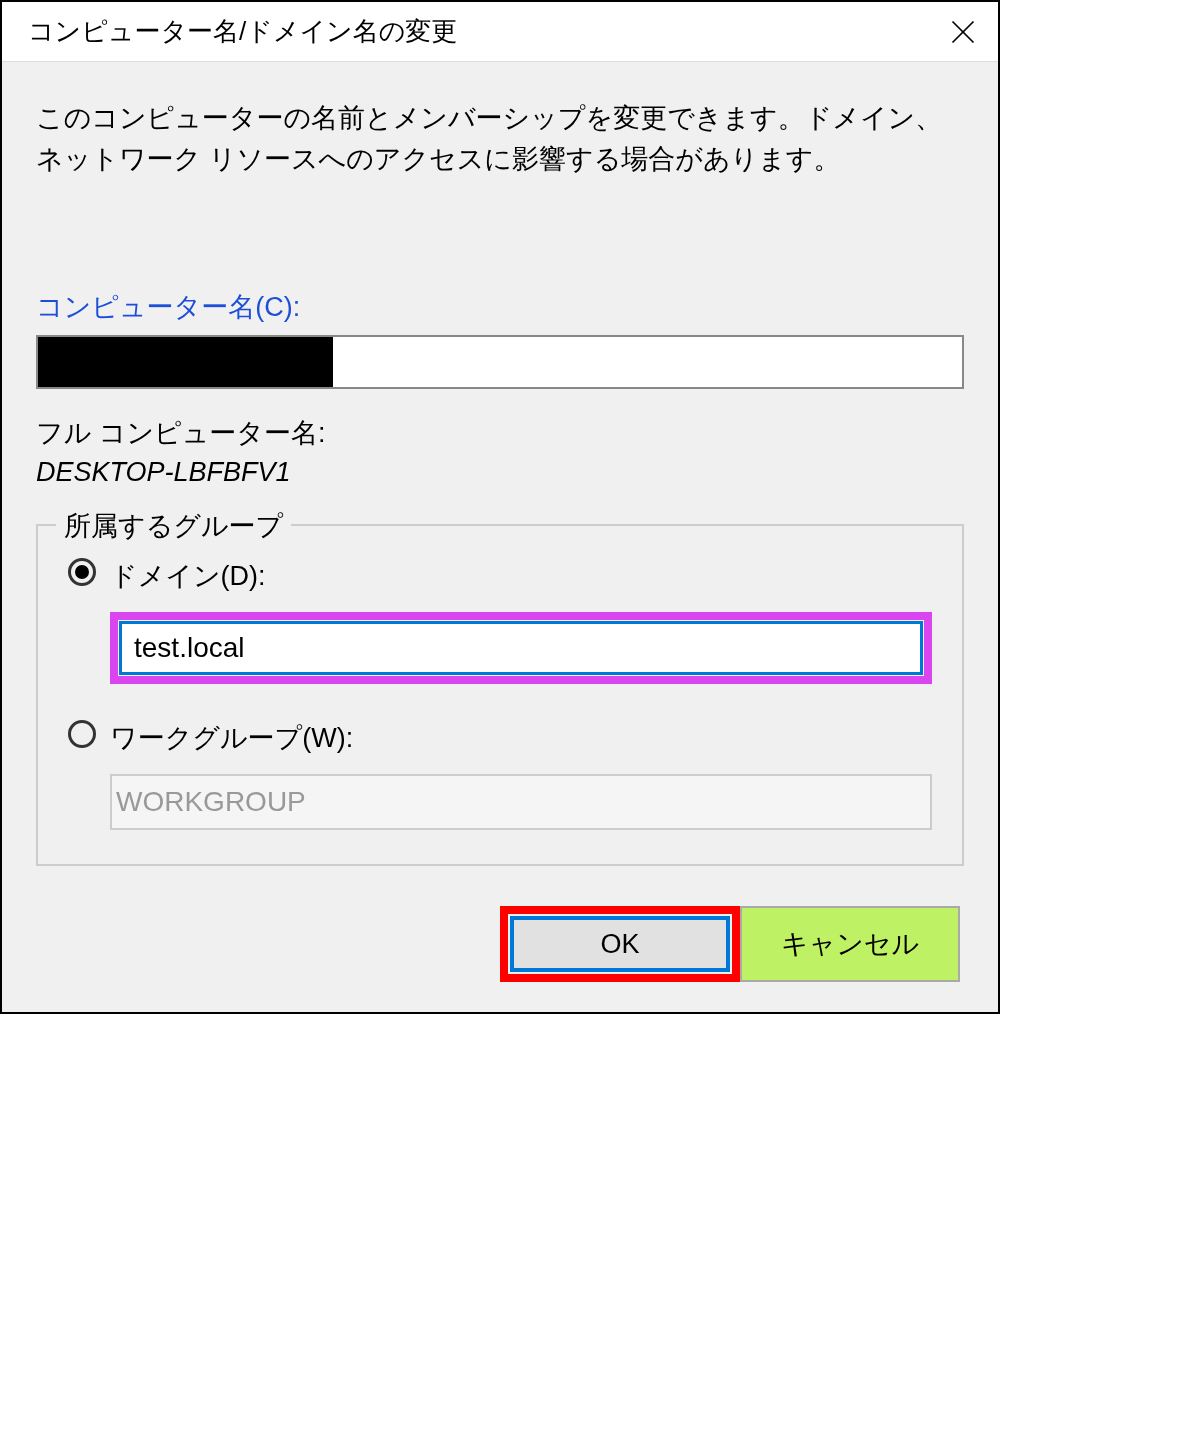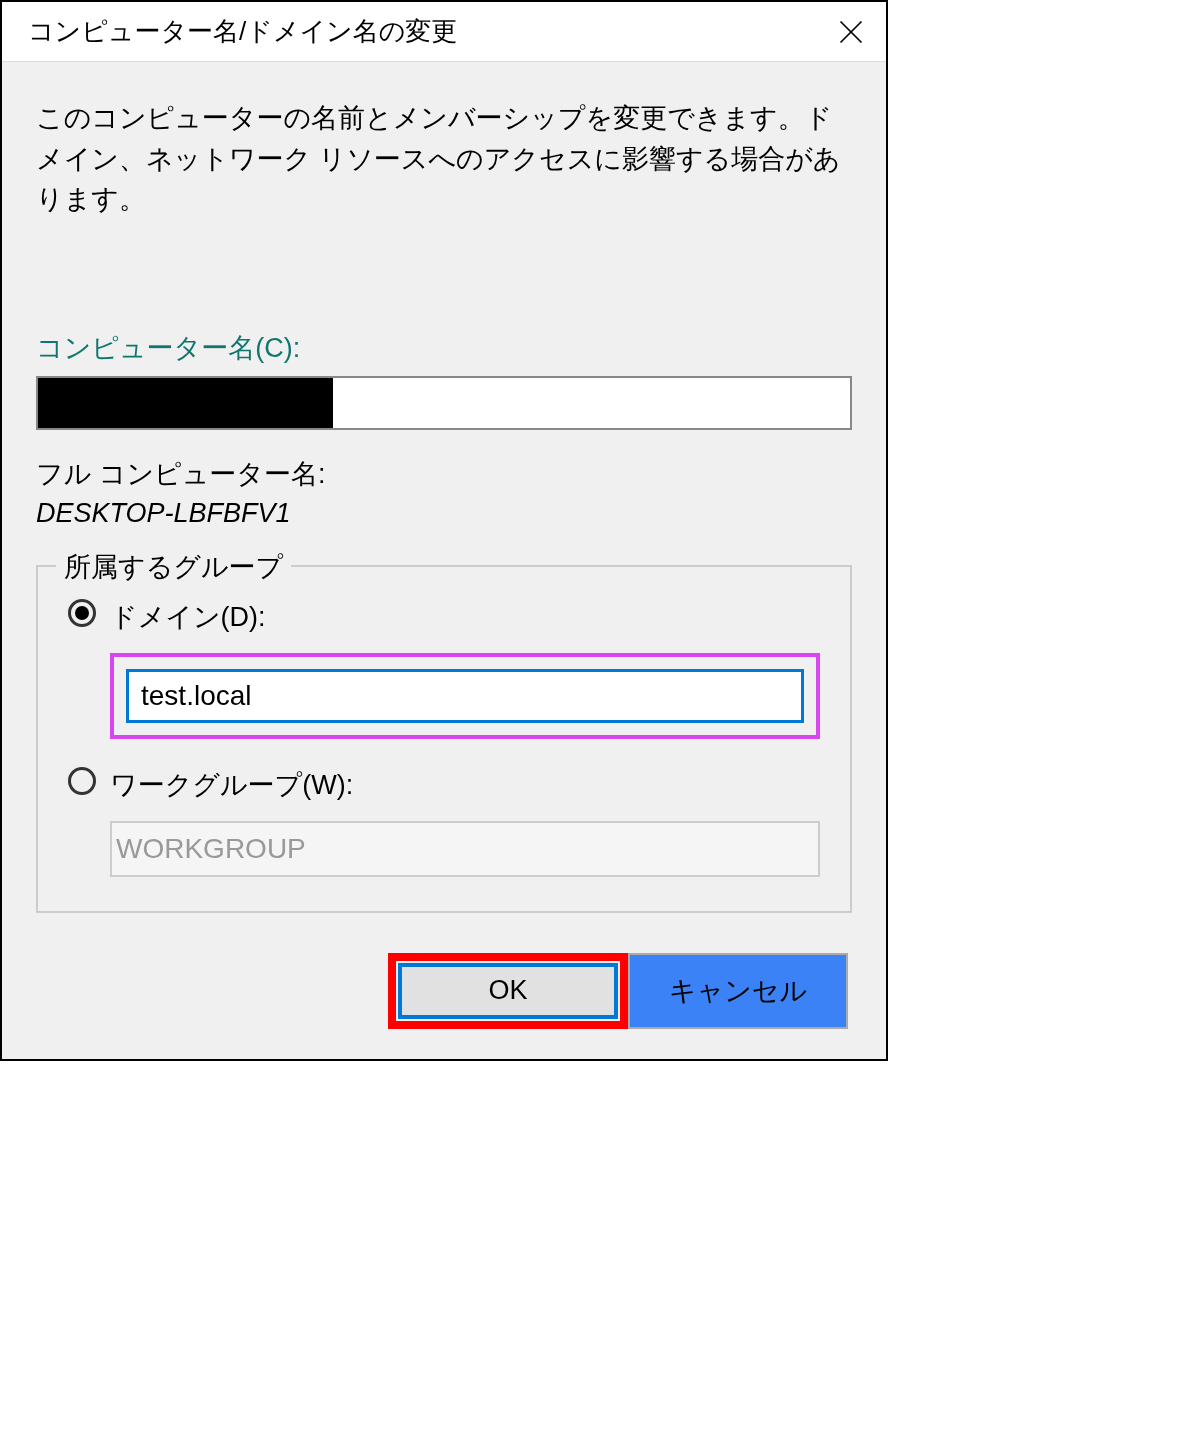--- a/index.html
+++ b/index.html
@@ -7,21 +7,21 @@
       margin: 0;
       padding: 0;
     }
     body {
       font-family: "Yu Gothic UI", "Meiryo", sans-serif;
       background: #fff;
       width: 1000px;
       height: 1198px;
     }
     .dialog {
-      width: 888px;
+      width: 1000px;
       background: #f0f0f0;
       border: 2px solid #000;
     }
     .titlebar {
       display: flex;
       justify-content: space-between;
       align-items: center;
       background: #fff;
       border-bottom: 1px solid #ddd;
       padding: 0;
@@ -49,21 +49,21 @@
       padding: 36px 34px 30px 34px;
     }
     .description {
       font-size: 27px;
       color: #000;
       line-height: 1.5;
       margin-bottom: 110px;
     }
     .label {
       font-size: 27px;
-      color: #0f766e;
+      color: #1d4ed8;
       margin-bottom: 10px;
       display: block;
     }
     .computer-name-input {
       width: 100%;
       height: 54px;
       border: 2px solid #888;
       background: #fff;
       position: relative;
       margin-bottom: 26px;
@@ -136,23 +136,23 @@
       height: 14px;
       background: #000;
       border-radius: 50%;
     }
     .radio-label {
       font-size: 27px;
       color: #000;
     }
     .domain-input-wrap {
       margin-left: 42px;
-      margin-bottom: 28px;
-      border: 4px solid #d946ef;
-      padding: 12px;
+      margin-bottom: 36px;
+      border: 8px solid #d946ef;
+      padding: 1px;
     }
     .domain-input {
       width: 100%;
       border: 3px solid #0078d7;
       background: #fff;
       font-size: 28px;
       padding: 8px 12px;
       outline: none;
     }
     .workgroup-input-wrap {
@@ -179,21 +179,21 @@
       width: 220px;
       height: 56px;
       background: #e1e1e1;
       border: 4px solid #0078d7;
       font-size: 27px;
       cursor: pointer;
     }
     .cancel-btn {
       width: 220px;
       height: 76px;
-      background: #3b82f6;
+      background: #bef264;
       border: 2px solid #aaa;
       font-size: 27px;
       cursor: pointer;
     }
   </style>
 </head>
 <body>
 
 <div class="dialog">
   <div class="titlebar">

